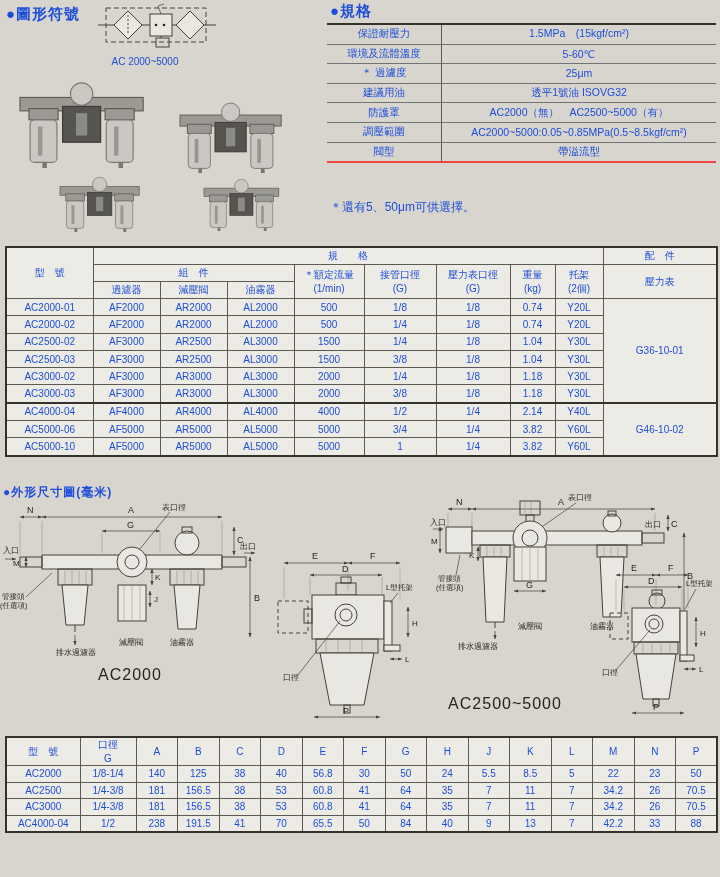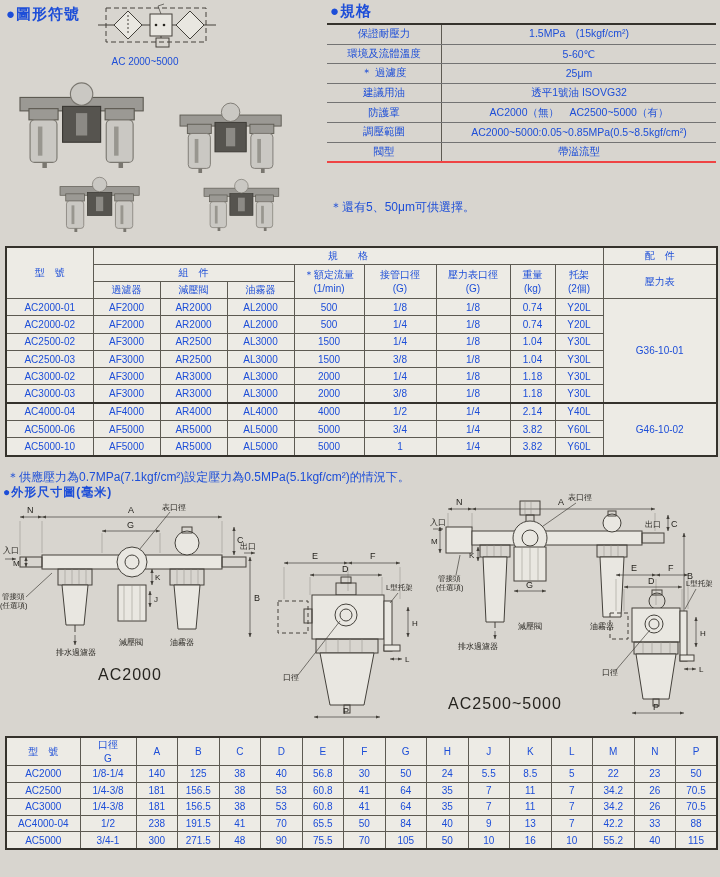--- a/index.html
+++ b/index.html
@@ -262,21 +262,20 @@
           <td>AL5000</td>
           <td>5000</td>
           <td>1</td>
           <td>1/4</td>
           <td>3.82</td>
           <td>Y60L</td>
         </tr>
       </tbody>
   </table>
 
-  <div class="abs note" style="left:7px;top:469px">＊供應壓力為0.7MPa(7.1kgf/cm²)設定壓力為0.5MPa(5.1kgf/cm²)的情況下。</div>
 
   <div class="abs big-title" style="left:3px;top:484px">●外形尺寸圖(毫米)</div>
 
   <svg class="abs" style="left:0;top:487px" width="720" height="250" viewBox="0 0 720 250">
     <defs>
       <marker id="arw" viewBox="0 0 8 6" refX="7.5" refY="3" markerWidth="7" markerHeight="5" orient="auto-start-reverse">
           <path d="M0,0L8,3L0,6Z" fill="#44413b"></path>
         </marker>
     </defs>
 
@@ -584,34 +583,16 @@
           <td>50</td>
           <td>84</td>
           <td>40</td>
           <td>9</td>
           <td>13</td>
           <td>7</td>
           <td>42.2</td>
           <td>33</td>
           <td>88</td>
         </tr>
-        <tr>
-          <td>AC5000</td>
-          <td>3/4-1</td>
-          <td>300</td>
-          <td>271.5</td>
-          <td>48</td>
-          <td>90</td>
-          <td>75.5</td>
-          <td>70</td>
-          <td>105</td>
-          <td>50</td>
-          <td>10</td>
-          <td>16</td>
-          <td>10</td>
-          <td>55.2</td>
-          <td>40</td>
-          <td>115</td>
-        </tr>
       </tbody>
   </table>
 
 </div>
 
 </body></html>

